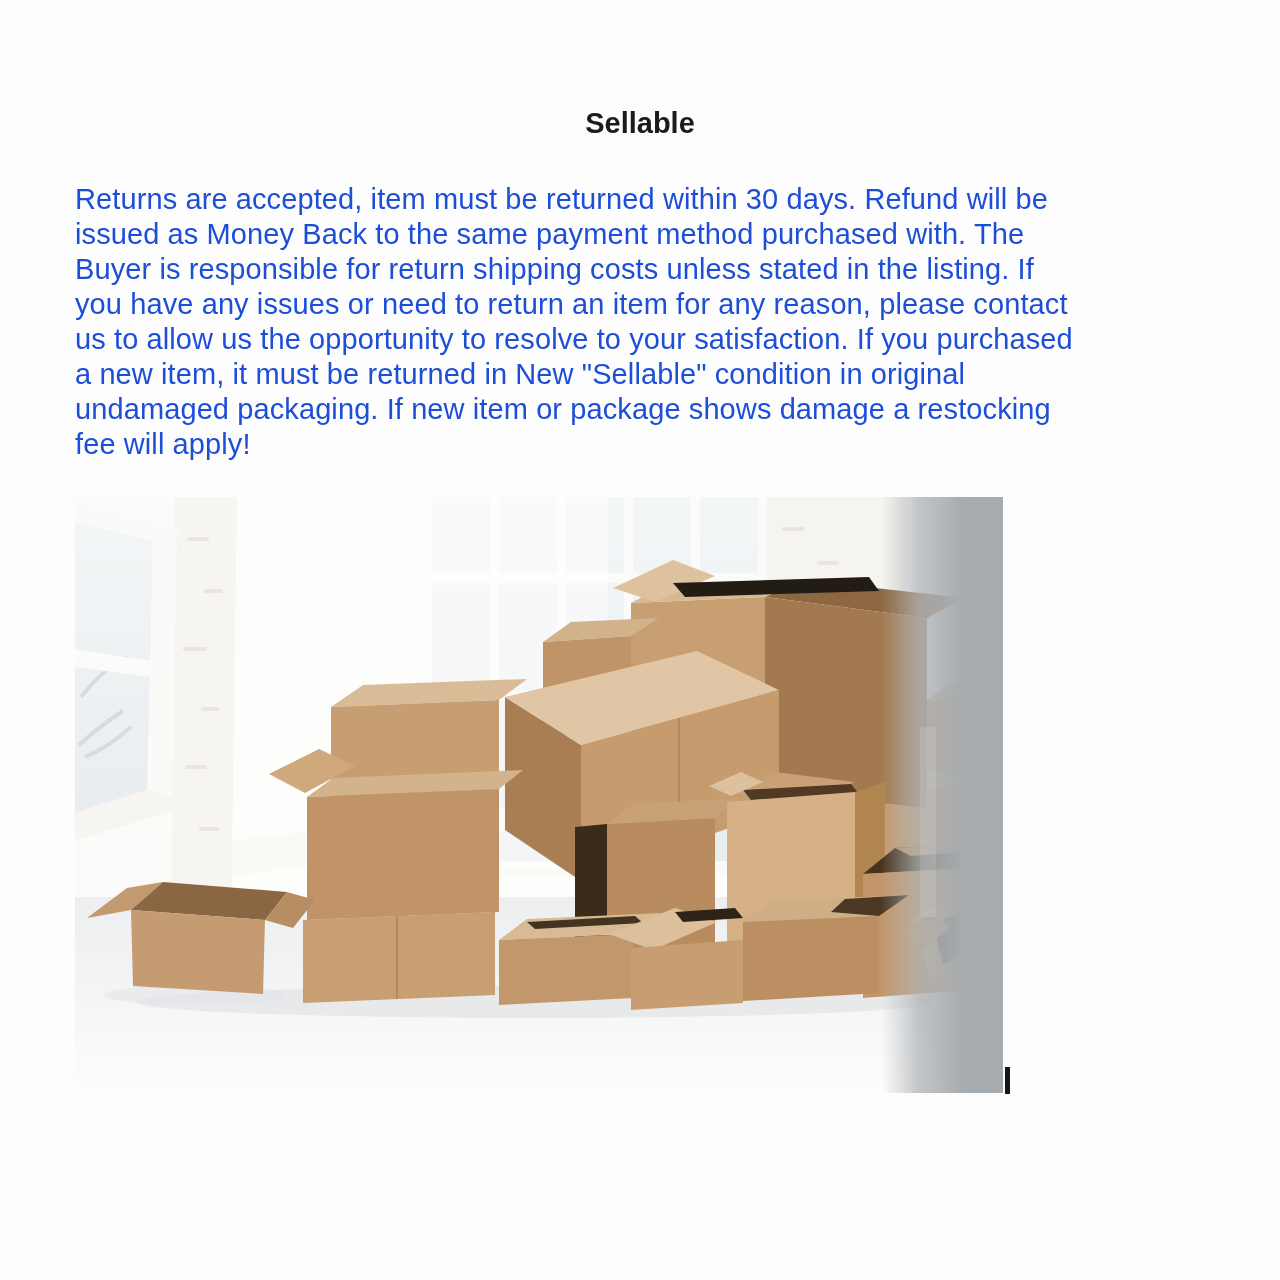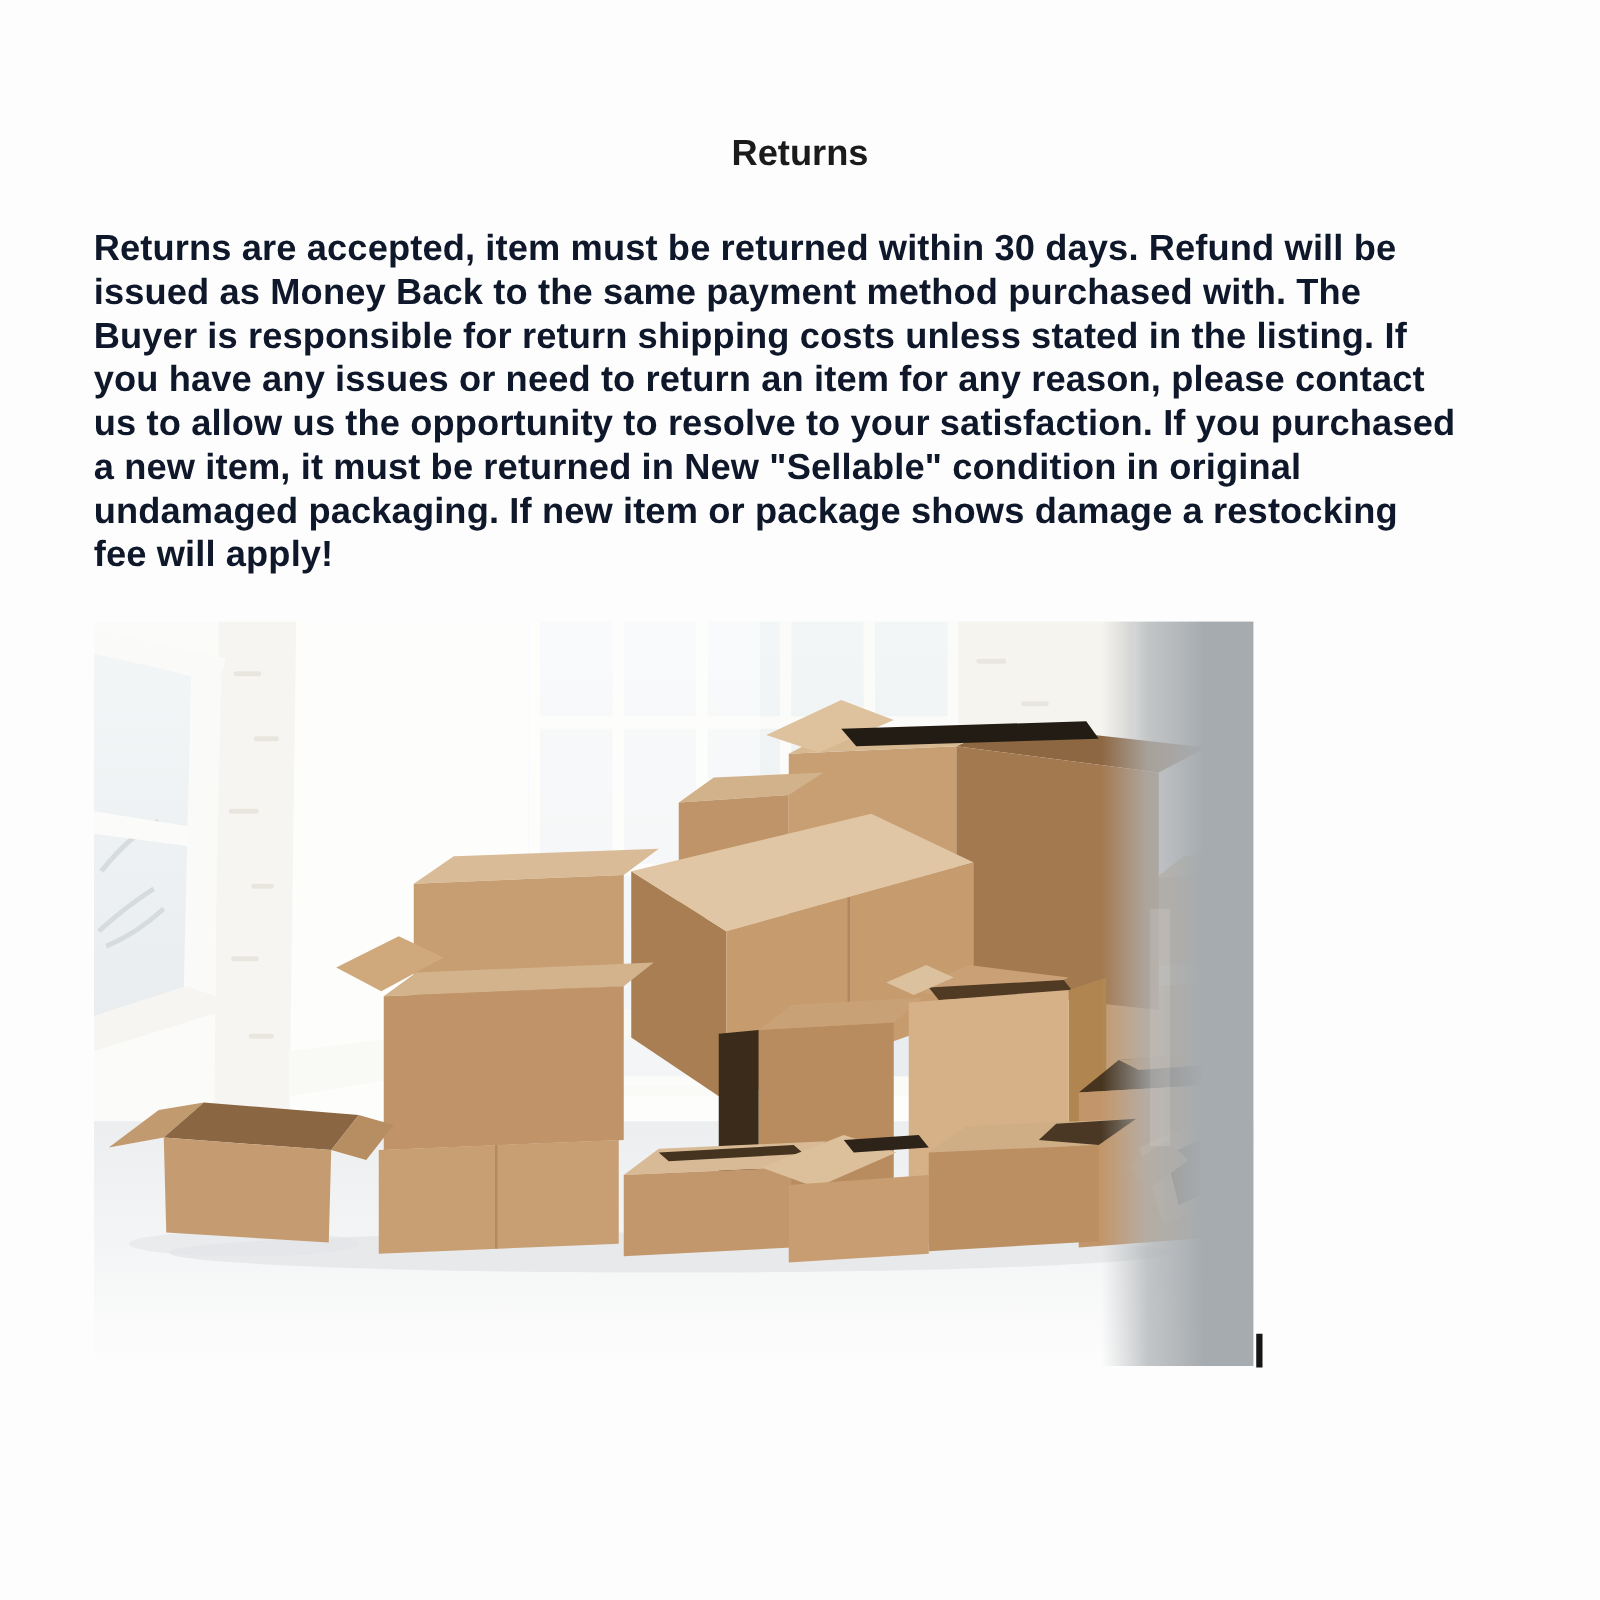--- a/index.html
+++ b/index.html
@@ -13,22 +13,22 @@
   .page { position:absolute; inset:0; width:1280px; height:1280px; }
 
   .doc-title {
     position:absolute; top:106px; left:0; width:1280px;
     text-align:center;
     font-size:29px; line-height:35px; font-weight:700;
     color:#1b1b1b;
   }
   .policy-text {
     position:absolute; top:182px; left:75px; width:1122px;
-    font-size:29px; line-height:35px; font-weight:700;
-    color:#0f172a;
+    font-size:29px; line-height:35px; font-weight:400;
+    color:#1d4ed8;
     white-space:pre-line;
     letter-spacing:0.1px;
   }
   .photo-frame {
     position:absolute; left:75px; top:497px;
     width:928px; height:596px;
     background:#ffffff;
     overflow:hidden;
   }
   .photo-frame svg { display:block; width:928px; height:596px; }
@@ -37,21 +37,21 @@
     position:absolute; left:1005px; top:1067px;
     width:5px; height:27px;
     background:#161616;
   }
 </style>
 </head>
 <body>
 
 <div class="page">
 
-  <div class="doc-title">Returns</div>
+  <div class="doc-title">Sellable</div>
 
   <div class="policy-text">Returns are accepted, item must be returned within 30 days. Refund will be
 issued as Money Back to the same payment method purchased with. The
 Buyer is responsible for return shipping costs unless stated in the listing. If
 you have any issues or need to return an item for any reason, please contact
 us to allow us the opportunity to resolve to your satisfaction. If you purchased
 a new item, it must be returned in New "Sellable" condition in original
 undamaged packaging. If new item or package shows damage a restocking
 fee will apply!</div>
 

